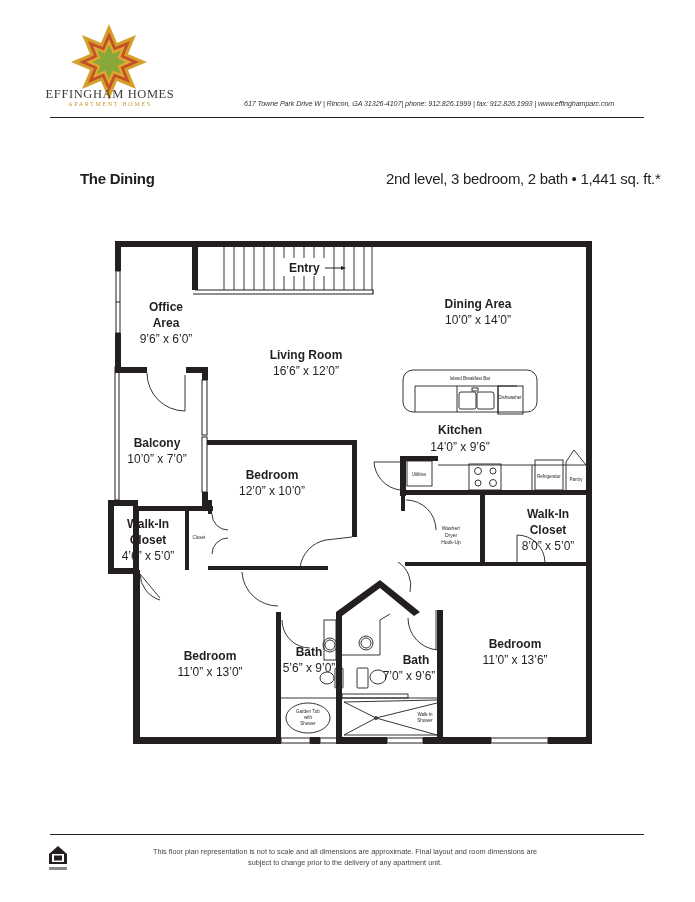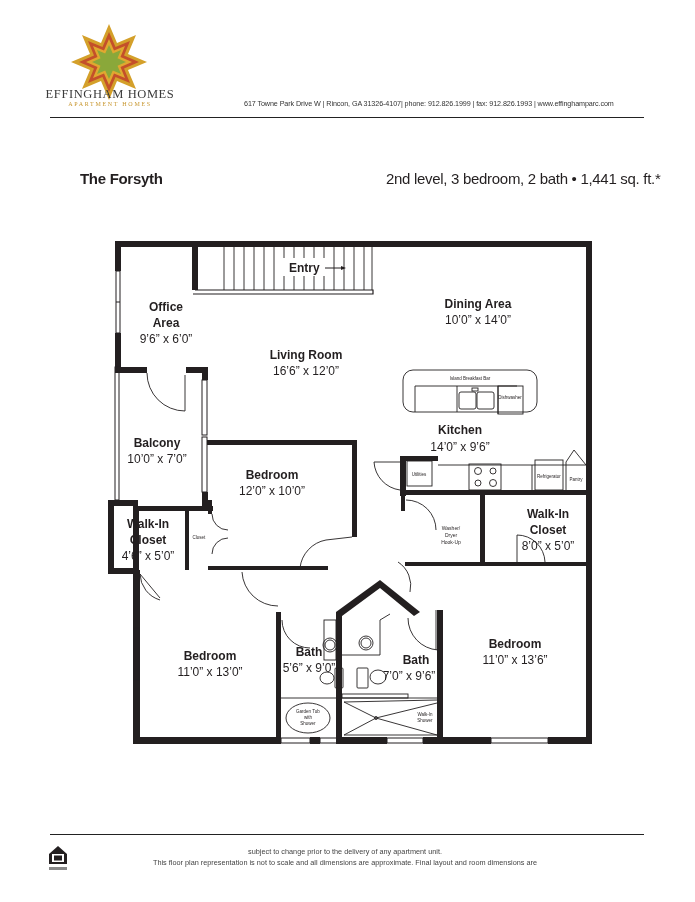--- a/index.html
+++ b/index.html
@@ -1,21 +1,21 @@
 <!DOCTYPE html>
 <html><head>
 <meta charset="utf-8">
 <style>
   html, body { margin: 0; padding: 0; background: #ffffff; }
   body { width: 695px; height: 902px; position: relative; overflow: hidden; font-family: "Liberation Sans", sans-serif; color: #231f20; }
   .abs { position: absolute; }
   .logo-star { left: 64px; top: 22px; width: 90px; height: 80px; }
   .brand-name { left: 40px; top: 87px; width: 140px; text-align: center; font-family: "Liberation Serif", serif; font-size: 12.5px; letter-spacing: 0.6px; color: #3a3a3a; }
   .brand-sub { left: 40px; top: 101px; width: 140px; text-align: center; font-family: "Liberation Serif", serif; font-size: 6px; letter-spacing: 1.7px; color: #c8962e; }
-  .contact { left: 244px; top: 99px; width: 420px; font-size: 7.2px; color: #333; white-space: nowrap; letter-spacing: -0.1px; }
+  .contact { left: 244px; top: 99px; width: 420px; font-size: 7.2px; color: #333; white-space: nowrap; letter-spacing: -0.1px; font-style: italic; }
   .rule-top { left: 50px; top: 117px; width: 594px; height: 1px; background: #222; }
   .plan-title { left: 80px; top: 170px; font-size: 15px; font-weight: bold; color: #231f20; letter-spacing: -0.3px; }
   .plan-spec { left: 386px; top: 170px; font-size: 15px; color: #231f20; letter-spacing: -0.3px; white-space: nowrap; }
   .plan { left: 0; top: 0; width: 695px; height: 902px; }
   .rule-bottom { left: 50px; top: 834px; width: 594px; height: 1px; background: #222; }
   .eho { left: 48px; top: 845px; width: 20px; height: 28px; }
   .disclaimer { left: 130px; top: 846px; width: 430px; text-align: center; font-size: 7.3px; line-height: 11px; color: #444; }
   svg text { font-family: "Liberation Sans", sans-serif; fill: #231f20; }
 </style>
 </head>
@@ -27,21 +27,21 @@
     <polygon fill="#c4502a" points="0,-30 6.5,-15 21,-21 15,-6.5 30,0 15,6.5 21,21 6.5,15 0,30 -6.5,15 -21,21 -15,6.5 -30,0 -15,-6.5 -21,-21 -6.5,-15"></polygon>
     <polygon fill="#e0a830" points="0,-23 5,-11.5 16,-16 11.5,-5 23,0 11.5,5 16,16 5,11.5 0,23 -5,11.5 -16,16 -11.5,5 -23,0 -11.5,-5 -16,-16 -5,-11.5"></polygon>
     <polygon fill="#8aa83a" points="0,-17 3.8,-8.5 12,-12 8.5,-3.8 17,0 8.5,3.8 12,12 3.8,8.5 0,17 -3.8,8.5 -12,12 -8.5,3.8 -17,0 -8.5,-3.8 -12,-12 -3.8,-8.5"></polygon>
   </g>
 </svg>
 <div class="abs brand-name">EFFINGHAM HOMES</div>
 <div class="abs brand-sub">APARTMENT HOMES</div>
 <div class="abs contact">617 Towne Park Drive W | Rincon, GA 31326-4107| phone: 912.826.1999 | fax: 912.826.1993 |  www.effinghamparc.com</div>
 <div class="abs rule-top"></div>
 
-<div class="abs plan-title">The Forsyth</div>
+<div class="abs plan-title">The Dining</div>
 <div class="abs plan-spec">2nd level, 3 bedroom, 2 bath • 1,441 sq. ft.*</div>
 
 <svg class="abs plan" viewBox="0 0 695 902">
   <g fill="#231f20">
 
     <rect x="115" y="241" width="477" height="6"></rect>
 
     <rect x="586" y="241" width="6" height="503"></rect>
 
     <rect x="133" y="737" width="148" height="7"></rect>
@@ -256,15 +256,15 @@
 </svg>
 
 <div class="abs rule-bottom"></div>
 <svg class="abs eho" viewBox="0 0 20 28">
   <polygon points="10,1 19,9 19,19 1,19 1,9" fill="#231f20"></polygon>
   <rect x="4" y="9" width="12" height="8" fill="#fff"></rect>
   <rect x="6" y="10.5" width="8" height="5" fill="#231f20"></rect>
   <rect x="1" y="22" width="18" height="3" fill="#888"></rect>
 </svg>
 <div class="abs disclaimer">
+  <div>This floor plan representation is not to scale and all dimensions are approximate. Final layout and room dimensions are</div>
   <div>subject to change prior to the delivery of any apartment unit.</div>
-  <div>This floor plan representation is not to scale and all dimensions are approximate. Final layout and room dimensions are</div>
 </div>
 
 </body></html>

